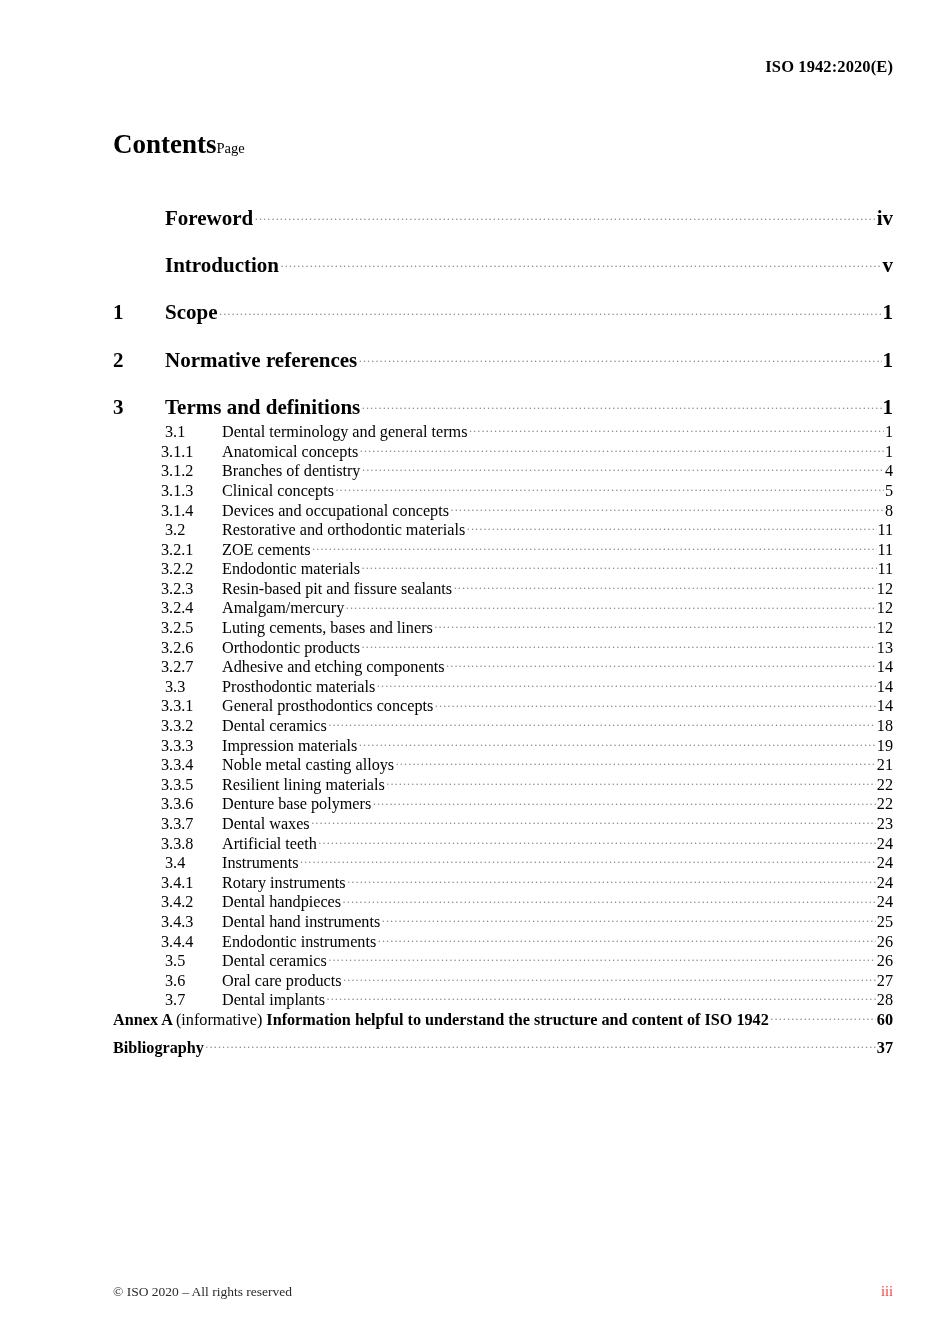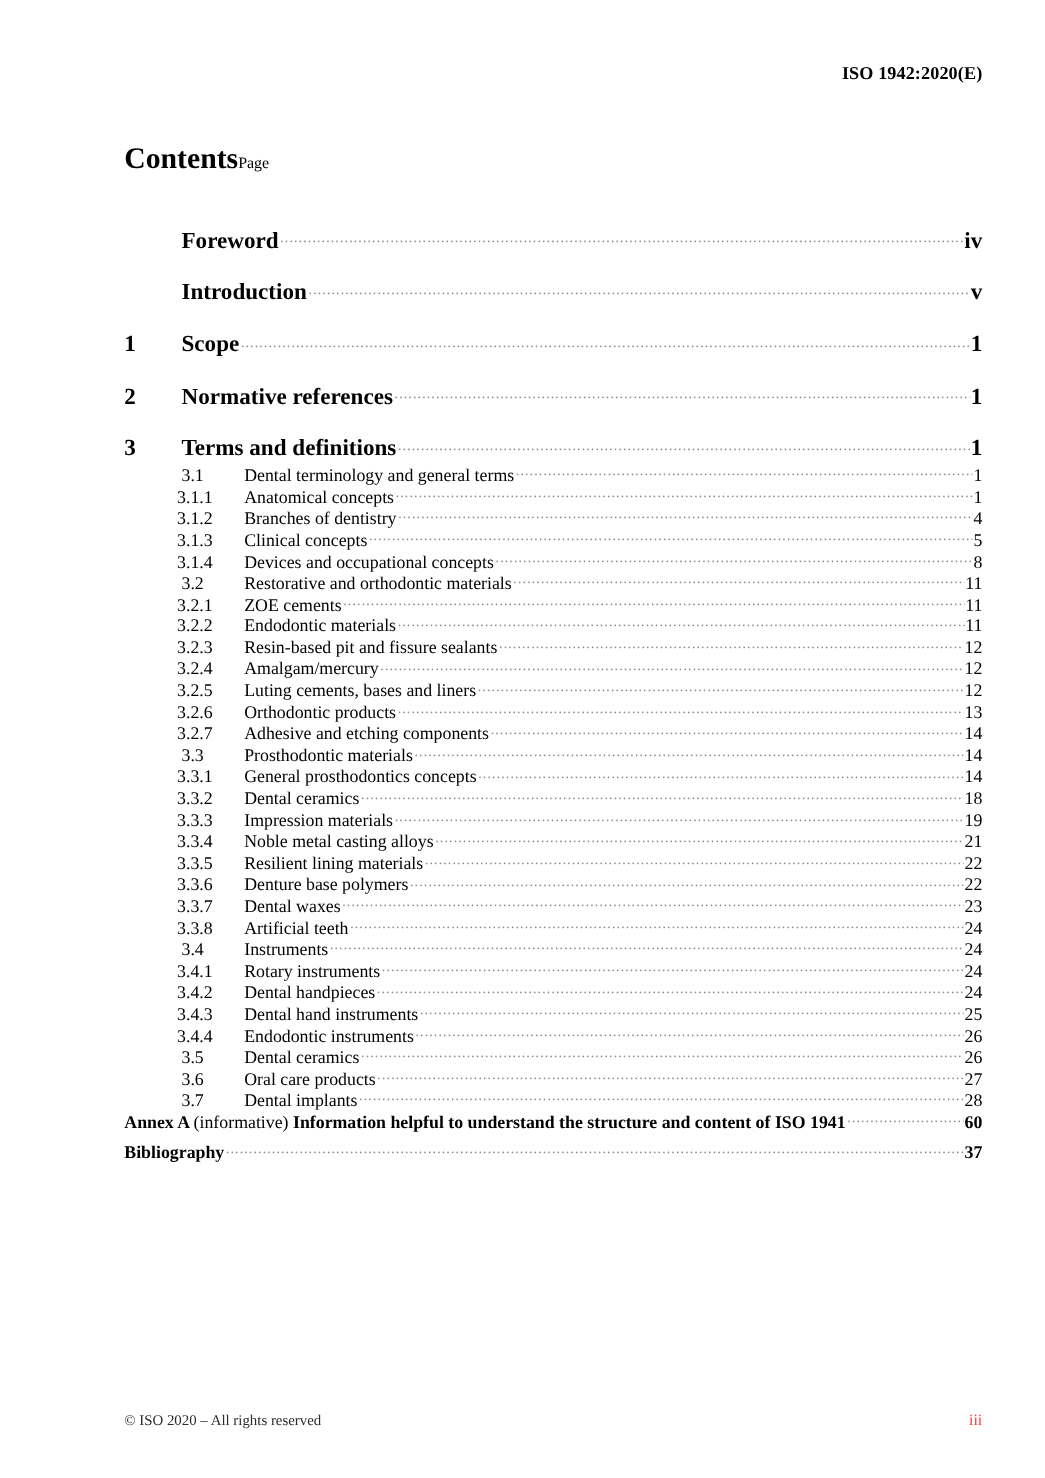--- a/index.html
+++ b/index.html
@@ -355,21 +355,21 @@
         <span class="toc-leader"></span>
         <span class="toc-page">27</span>
       </div>
       <div class="toc-entry lvl-1">
         <span class="toc-num">3.7</span>
         <span class="toc-text">Dental implants</span>
         <span class="toc-leader"></span>
         <span class="toc-page">28</span>
       </div>
       <div class="toc-entry annex">
-        <span class="toc-text"><span>Annex A </span><span class="annex-paren">(informative) </span><span>Information helpful to understand the structure and content of ISO 1941</span></span>
+        <span class="toc-text"><span>Annex A </span><span class="annex-paren">(informative) </span><span>Information helpful to understand the structure and content of ISO 1942</span></span>
         <span class="toc-leader"></span>
         <span class="toc-page">60</span>
       </div>
       <div class="toc-entry annex">
         <span class="toc-text">Bibliography</span>
         <span class="toc-leader"></span>
         <span class="toc-page">37</span>
       </div>
     </div>
 

